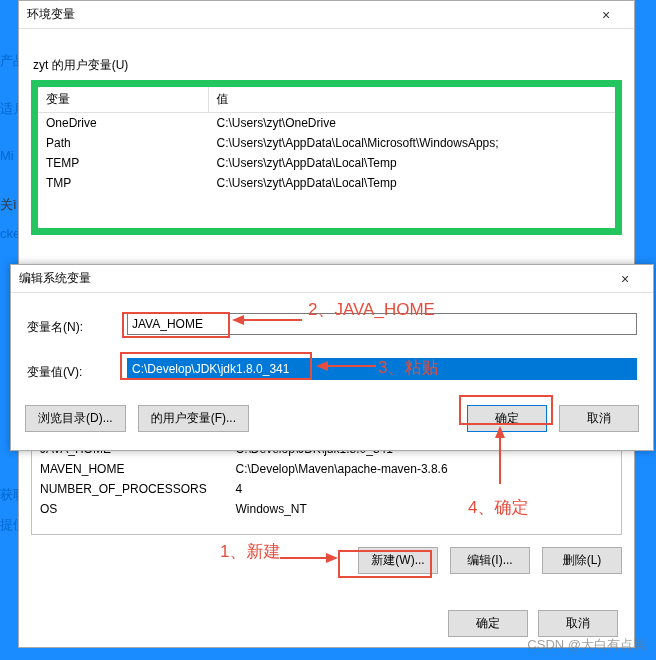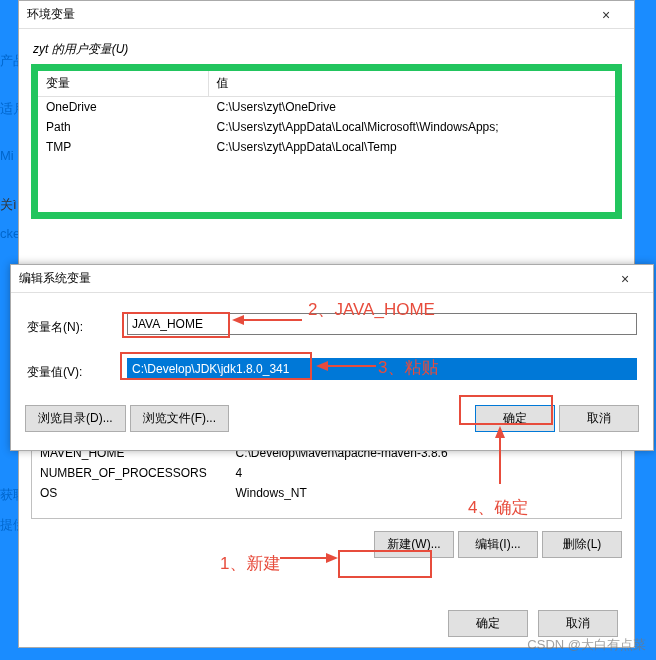--- a/index.html
+++ b/index.html
@@ -4,29 +4,29 @@
 <style>
 * { box-sizing: border-box; margin: 0; padding: 0; }
 body { font-family: "Microsoft YaHei", "Segoe UI", sans-serif; font-size: 12px; background: #1a8cff; width: 656px; height: 660px; position: relative; overflow: hidden; }
 .bg-links { position: absolute; left: 0; top: 0; width: 30px; height: 100%; color: #0066cc; }
 .bg-links div { position: absolute; left: 0; font-size: 13px; white-space: nowrap; }
 .window { position: absolute; background: #fff; border: 1px solid #aaa; display: flex; flex-direction: column; }
 .titlebar { height: 28px; display: flex; align-items: center; padding: 0 8px; border-bottom: 1px solid #e0e0e0; font-size: 12px; }
 .titlebar .title { flex: 1; }
 .titlebar .close { width: 40px; text-align: center; font-size: 14px; color: #333; }
 .win-body { padding: 12px; flex: 1; display: flex; flex-direction: column; }
-.group-label { margin: 0 0 6px 2px; font-size: 12px; font-style: italic; }
+.group-label { margin: 16px 0 6px 2px; font-size: 12px; }
 .table-wrap { border: 7px solid #22c55e; background: #fff; }
 table { width: 100%; border-collapse: collapse; font-size: 12px; }
 th { text-align: left; font-weight: normal; padding: 4px 8px; border-bottom: 1px solid #e0e0e0; border-right: 1px solid #e0e0e0; background: #fff; }
 th:last-child { border-right: none; }
 td { padding: 3px 8px; border-right: 1px solid transparent; white-space: nowrap; }
 .col-var { width: 170px; }
 .btn { background: #e1e1e1; border: 1px solid #adadad; padding: 4px 12px; font-size: 12px; min-width: 80px; cursor: default; text-align: center; display: inline-block; }
-.btn-row { display: flex; gap: 4px; justify-content: flex-end; margin-top: 8px; }
+.btn-row { display: flex; gap: 12px; justify-content: flex-end; margin-top: 8px; }
 .win1 { left: 18px; top: 0; width: 617px; height: 648px; }
 .sys-vars-area { margin-top: 200px; }
 .sys-table-wrap { border: 1px solid #c0c0c0; padding-top: 4px; }
 .win2 { left: 10px; top: 264px; width: 644px; height: 187px; box-shadow: 0 0 8px rgba(0,0,0,0.3); z-index: 10; }
 .form-row { display: flex; align-items: center; margin: 10px 2px; }
 .form-label { width: 100px; font-size: 12px; margin-top: 8px; }
 .form-input { flex: 1; border: 1px solid #7a7a7a; padding: 3px 4px; font-size: 12px; height: 22px; }
 .form-input.selected { background: #0078d7; color: #fff; }
 .red-box { border: 2px solid #e74c3c; position: absolute; pointer-events: none; z-index: 20; }
 .red-text { color: #e74c3c; font-size: 17px; position: absolute; z-index: 20; font-weight: normal; }
@@ -65,20 +65,24 @@
           </tr>
         </thead>
         <tbody>
           <tr>
               <td>OneDrive</td>
               <td>C:\Users\zyt\OneDrive</td>
             </tr>
           <tr>
               <td>Path</td>
               <td>C:\Users\zyt\AppData\Local\Microsoft\WindowsApps;</td>
+            </tr>
+          <tr>
+              <td>TEMP</td>
+              <td>C:\Users\zyt\AppData\Local\Temp</td>
             </tr>
           <tr>
               <td>TMP</td>
               <td>C:\Users\zyt\AppData\Local\Temp</td>
             </tr>
         </tbody>
       </table>
     </div>
 
     <div class="sys-vars-area">
@@ -127,37 +131,37 @@
     <div class="form-row">
       <span class="form-label">变量名(N):</span>
       <input class="form-input" value="JAVA_HOME" style="">
     </div>
     <div class="form-row">
       <span class="form-label">变量值(V):</span>
       <input class="form-input selected" style="border: 1px solid rgb(0, 120, 215);" value="C:\Develop\JDK\jdk1.8.0_341">
     </div>
     <div class="btn-row" style="justify-content:flex-start;margin-top:14px">
       <span class="btn">浏览目录(D)...</span>
-      <span class="btn">浏览文件(F)...</span>
+      <span class="btn">的用户变量(F)...</span>
       <span style="flex:1"></span>
       <span class="btn" style="border:1px solid #0078d7">确定</span>
       <span class="btn">取消</span>
     </div>
   </div>
 </div>
 
 <div class="red-box" style="left:122px;top:312px;width:108px;height:26px"></div>
 <div class="red-box" style="left:120px;top:352px;width:192px;height:28px"></div>
 <div class="red-box" style="left:459px;top:395px;width:94px;height:30px"></div>
 <div class="red-box" style="left:338px;top:550px;width:94px;height:28px"></div>
 
 <div class="red-text" style="left:308px;top:298px">2、JAVA_HOME</div>
 <div class="red-text" style="left:378px;top:356px">3、粘贴</div>
 <div class="red-text" style="left:468px;top:496px">4、确定</div>
-<div class="red-text" style="left:220px;top:552px">1、新建</div>
+<div class="red-text" style="left:220px;top:540px">1、新建</div>
 
 <svg class="arrow" style="left:232px;top:310px;width:70px;height:20px">
   <line x1="70" y1="10" x2="10" y2="10" class="arrow-line"></line>
   <polygon points="0,10 12,5 12,15" class="arrow-head"></polygon>
 </svg>
 <svg class="arrow" style="left:316px;top:356px;width:60px;height:20px">
   <line x1="60" y1="10" x2="10" y2="10" class="arrow-line"></line>
   <polygon points="0,10 12,5 12,15" class="arrow-head"></polygon>
 </svg>
 <svg class="arrow" style="left:490px;top:426px;width:30px;height:58px">

